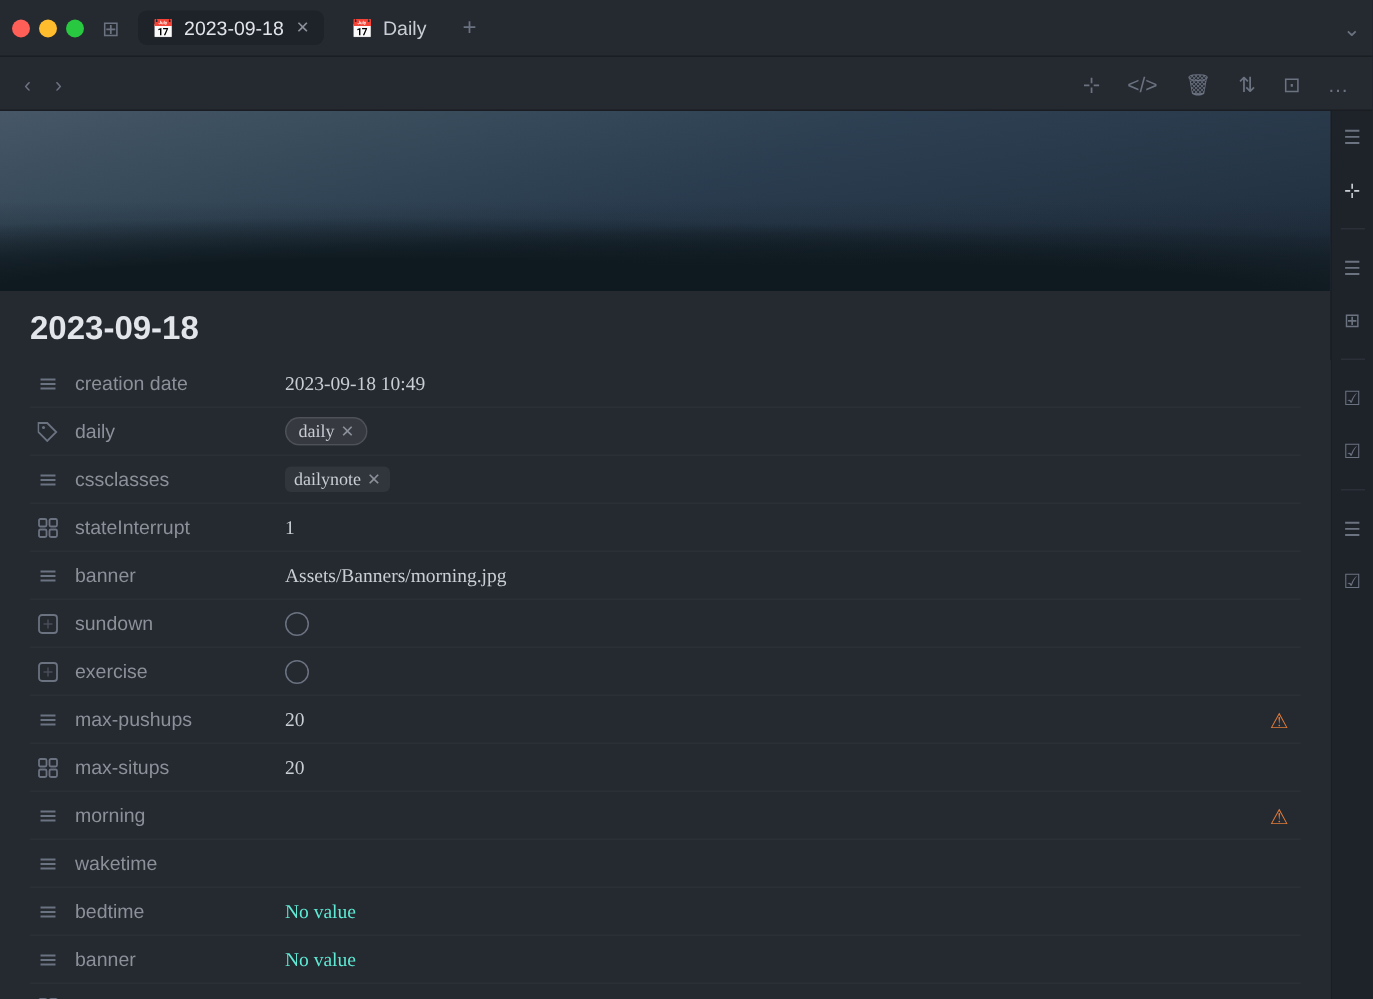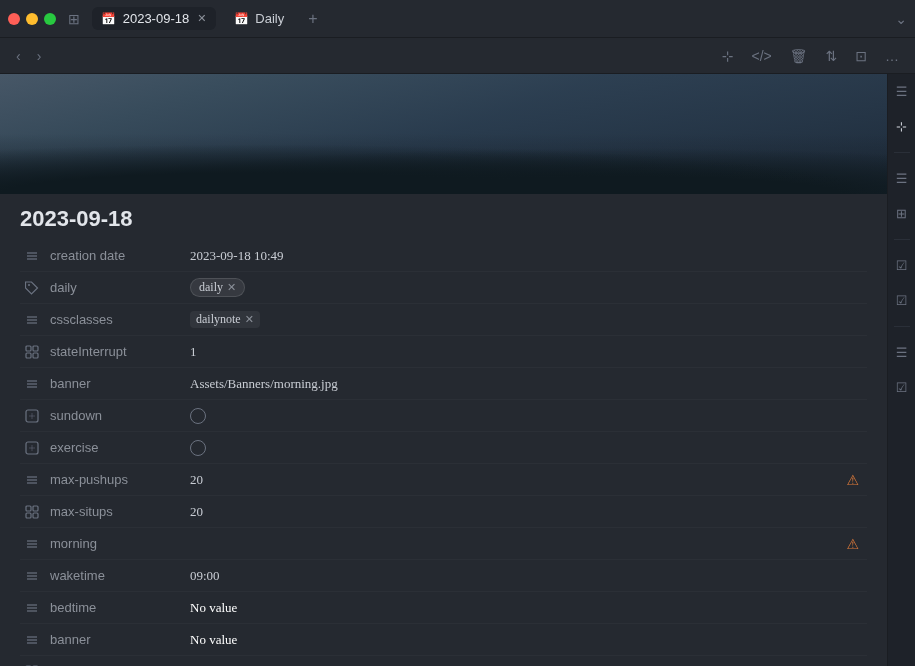--- a/index.html
+++ b/index.html
@@ -205,21 +205,21 @@
       font-size: 13px;
       color: #c9cdd4;
       display: flex;
       align-items: center;
       flex-wrap: wrap;
       gap: 4px;
       font-family: Liberation Serif, serif;
     }
 
     .prop-value.no-value {
-      color: #ffffff;
+      color: #5eead4;
     }
 
     .tag-badge {
       display: flex;
       align-items: center;
       gap: 4px;
       background: rgba(255,255,255,0.08);
       border: 1px solid rgba(255,255,255,0.12);
       border-radius: 12px;
       padding: 1px 8px;
@@ -469,21 +469,20 @@
         </div>
         <div class="property-row">
           <div class="prop-icon">
             <svg width="14" height="14" viewBox="0 0 14 14" fill="none">
               <line x1="2" y1="4" x2="12" y2="4" stroke="#6b7280" stroke-width="1.2"></line>
               <line x1="2" y1="7" x2="12" y2="7" stroke="#6b7280" stroke-width="1.2"></line>
               <line x1="2" y1="10" x2="12" y2="10" stroke="#6b7280" stroke-width="1.2"></line>
             </svg>
           </div>
           <div class="prop-name">waketime</div>
-          <div class="prop-value">09:00</div>
         </div>
         <div class="property-row">
           <div class="prop-icon">
             <svg width="14" height="14" viewBox="0 0 14 14" fill="none">
               <line x1="2" y1="4" x2="12" y2="4" stroke="#6b7280" stroke-width="1.2"></line>
               <line x1="2" y1="7" x2="12" y2="7" stroke="#6b7280" stroke-width="1.2"></line>
               <line x1="2" y1="10" x2="12" y2="10" stroke="#6b7280" stroke-width="1.2"></line>
             </svg>
           </div>
           <div class="prop-name">bedtime</div>

